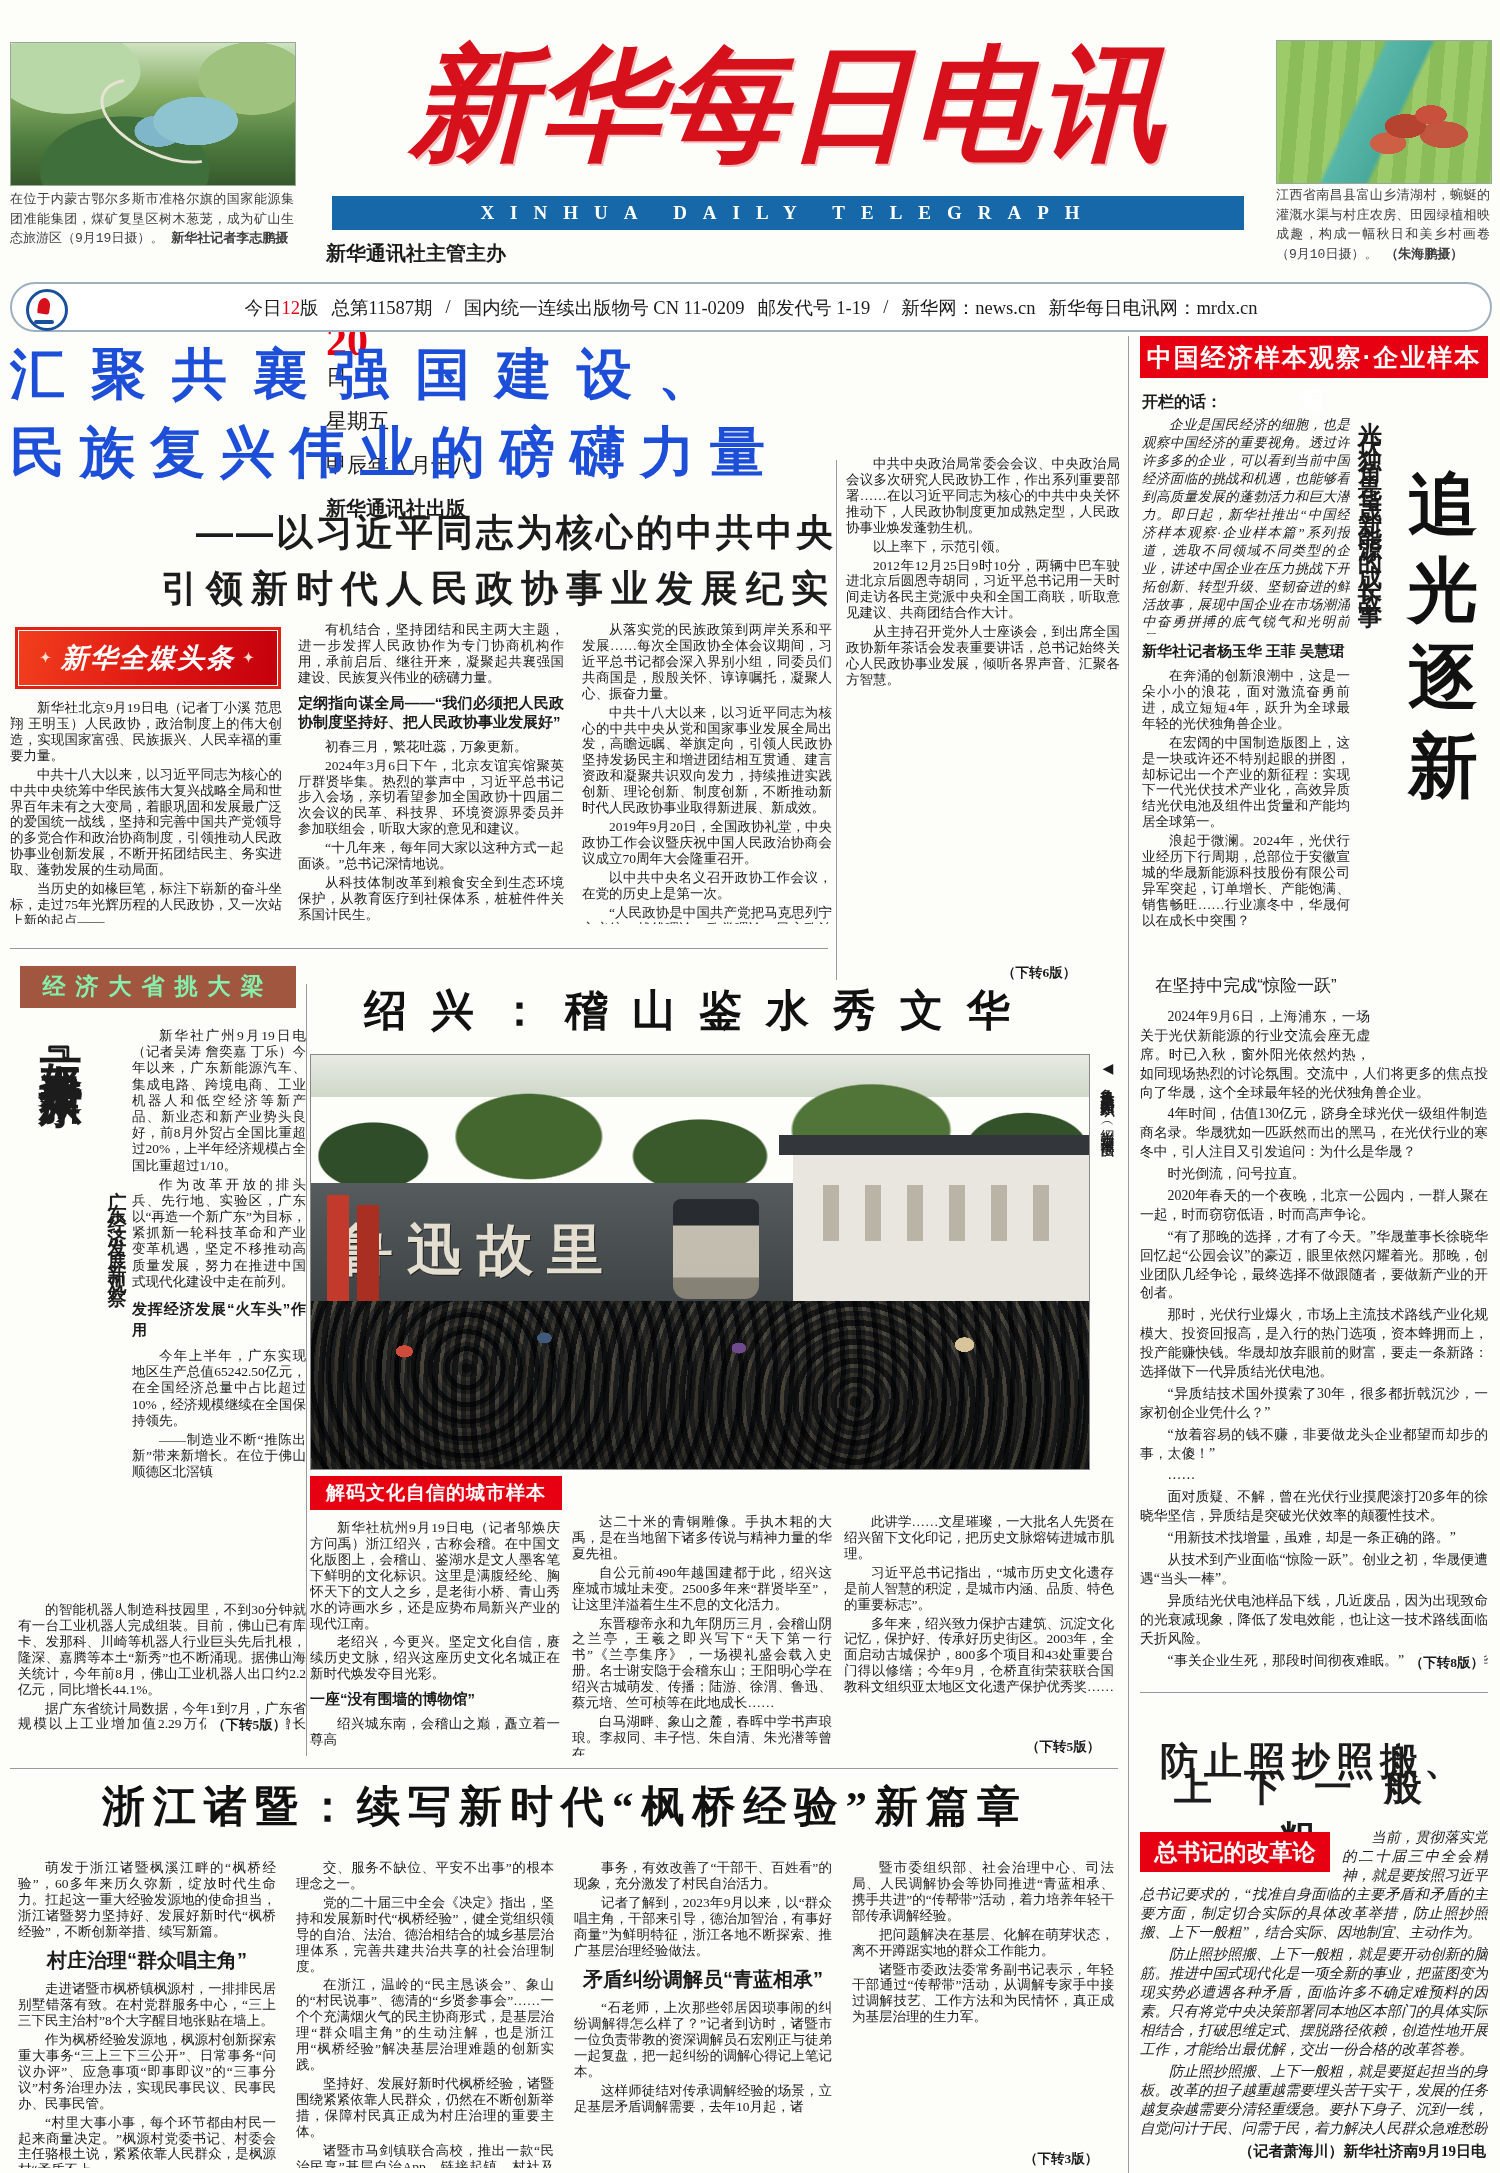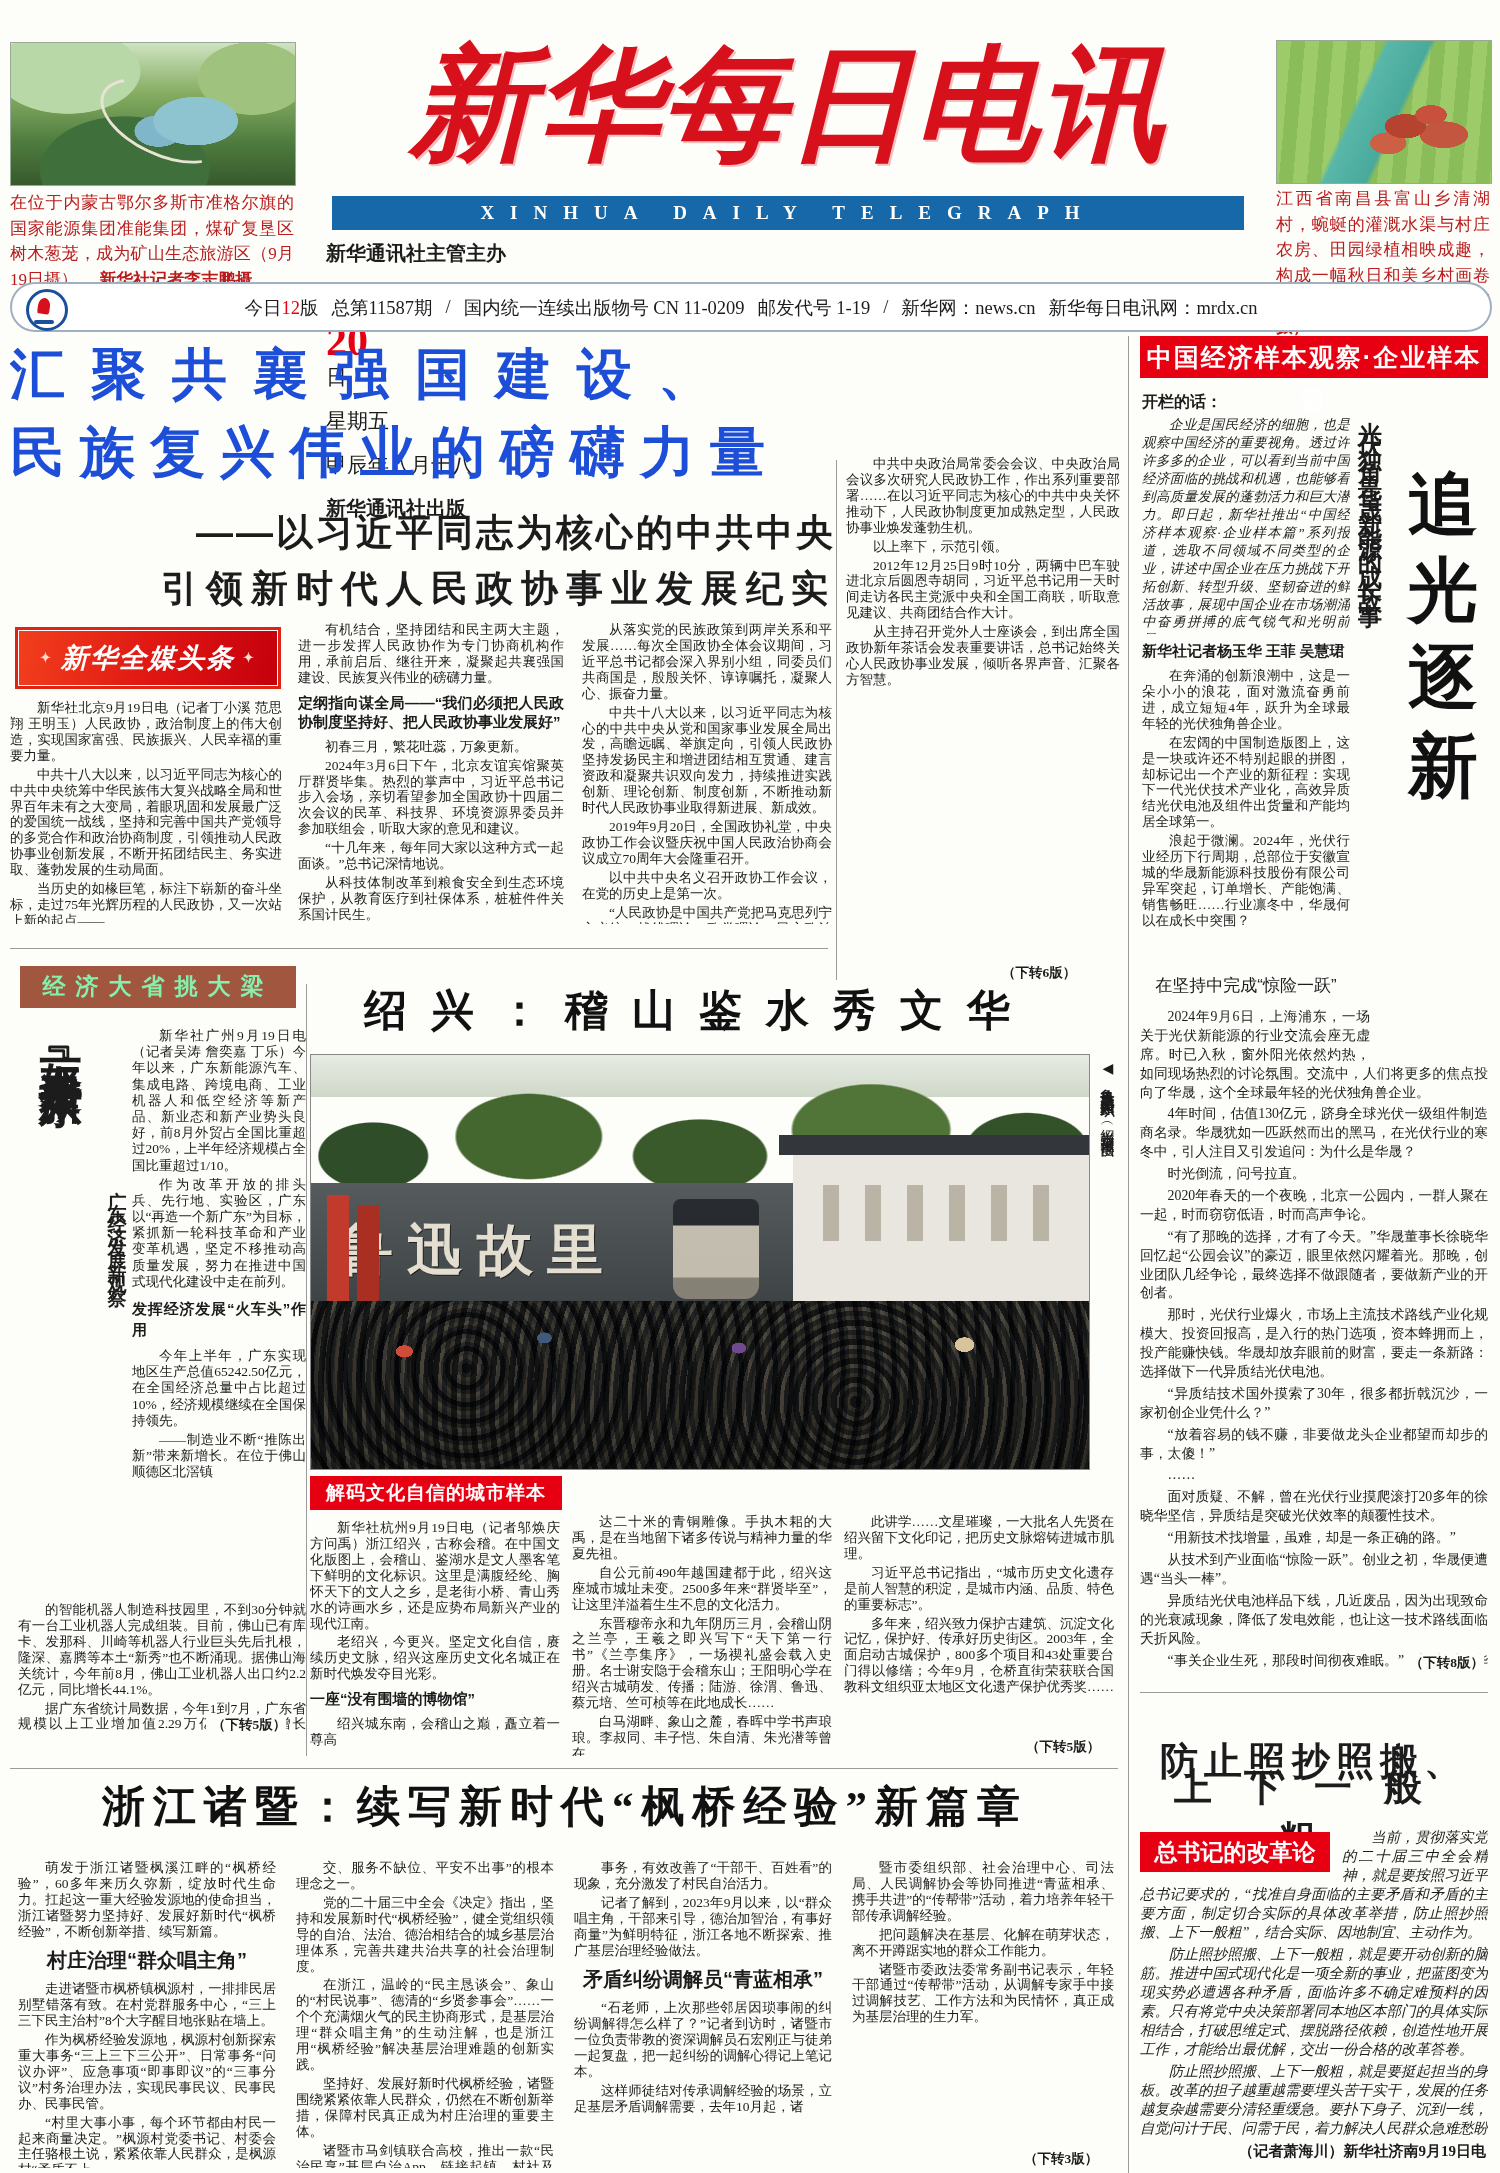--- a/index.html
+++ b/index.html
@@ -23,21 +23,21 @@
     border-radius:50%;border-top-color:transparent;border-right-color:transparent;transform:rotate(25deg);}
   .photo-right{left:1276px;top:40px;width:214px;height:142px;
     background:
       radial-gradient(26px 16px at 72% 52%, #c8503c 0 60%, transparent 61%),
       radial-gradient(34px 20px at 60% 60%, #b5432f 0 60%, transparent 61%),
       radial-gradient(40px 22px at 78% 66%, #c2563e 0 60%, transparent 61%),
       radial-gradient(30px 18px at 52% 72%, #cd5f45 0 60%, transparent 61%),
       linear-gradient(115deg, transparent 38%, #58b7a8 40%, #49a99b 55%, transparent 57%),
       repeating-linear-gradient(95deg,#9ecb6a 0 14px,#8abd59 14px 28px),
       linear-gradient(180deg,#bfdf8e 0%,#92c463 50%,#6ca648 100%);}
-  .tp-caption{position:absolute;font-size:17px;line-height:1.5;text-align:justify;color:#b91c1c;}
+  .tp-caption{position:absolute;font-size:13px;line-height:1.5;text-align:justify;color:#404040;font-family:Liberation Mono, monospace;}
   .tp-caption b{font-weight:bold;}
   #cap-left{left:10px;top:190px;width:284px;}
   #cap-right{left:1276px;top:186px;width:214px;}
 
   #masthead{position:absolute;left:332px;top:36px;width:912px;height:194px;}
   #mast-band{position:absolute;left:0;bottom:0;width:100%;height:34px;background:#1668a8;
      color:#fff;text-align:center;line-height:34px;font-size:19px;font-weight:bold;letter-spacing:16px;}
   #mast-title{position:absolute;left:0;top:-14px;width:100%;text-align:center;font-size:124px;
      font-weight:bold;color:#d6111c;letter-spacing:2px;line-height:168px;
      text-shadow:2px 2px 0 rgba(214,17,28,.25);font-style:italic;}

